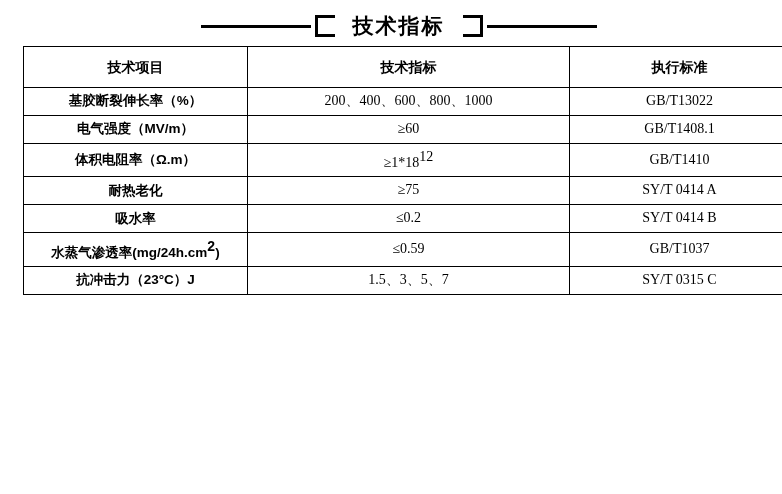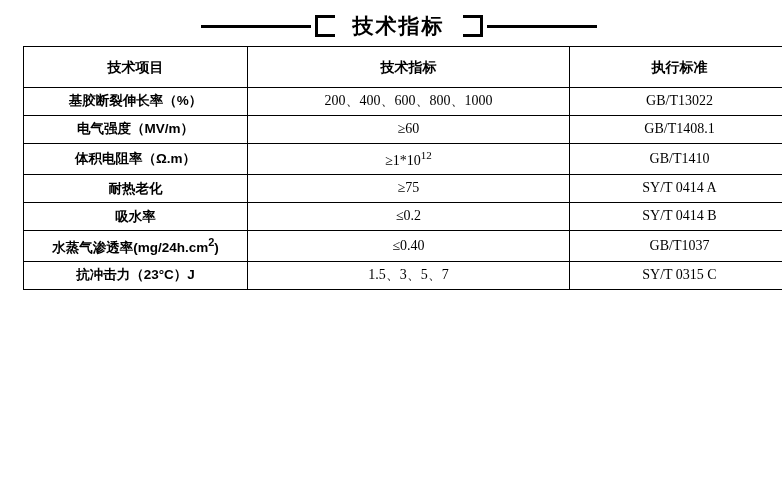--- a/index.html
+++ b/index.html
@@ -103,21 +103,21 @@
   table.spec tr.header td.c0 {
     font-family: "Liberation Sans", "DejaVu Sans", sans-serif;
     font-weight: bold;
     font-size: 14px;
   }
   col.col0 { width: 224px; }
   col.col1 { width: 322px; }
   col.col2 { width: 220px; }
 
   .sup {
-    font-size: 11px;
+    font-size: 14px;
     vertical-align: super;
   }
 </style>
 </head>
 <body>
 
 <div class="page">
 
   <div class="title-banner">
     <div class="rule"></div>
@@ -150,39 +150,39 @@
 
 
         <tr>
           <td class="c0">电气强度（MV/m）</td>
           <td class="c1">≥60</td>
           <td class="c2">GB/T1408.1</td>
         </tr>
 
         <tr>
           <td class="c0">体积电阻率（Ω.m）</td>
-          <td class="c1"><span>≥1*10</span><span class="sup">12</span></td>
+          <td class="c1"><span>≥1*18</span><span class="sup">12</span></td>
           <td class="c2">GB/T1410</td>
         </tr>
 
         <tr>
           <td class="c0">耐热老化</td>
           <td class="c1">≥75</td>
           <td class="c2">SY/T 0414 A</td>
         </tr>
 
         <tr>
           <td class="c0">吸水率</td>
           <td class="c1">≤0.2</td>
           <td class="c2">SY/T 0414 B</td>
         </tr>
 
         <tr>
           <td class="c0"><span>水蒸气渗透率(mg/24h.cm</span><span class="sup">2</span><span>)</span></td>
-          <td class="c1">≤0.40</td>
+          <td class="c1">≤0.59</td>
           <td class="c2">GB/T1037</td>
         </tr>
 
 
         <tr>
           <td class="c0">抗冲击力（23°C）J</td>
           <td class="c1">1.5、3、5、7</td>
           <td class="c2">SY/T 0315 C</td>
         </tr>
       </tbody>

